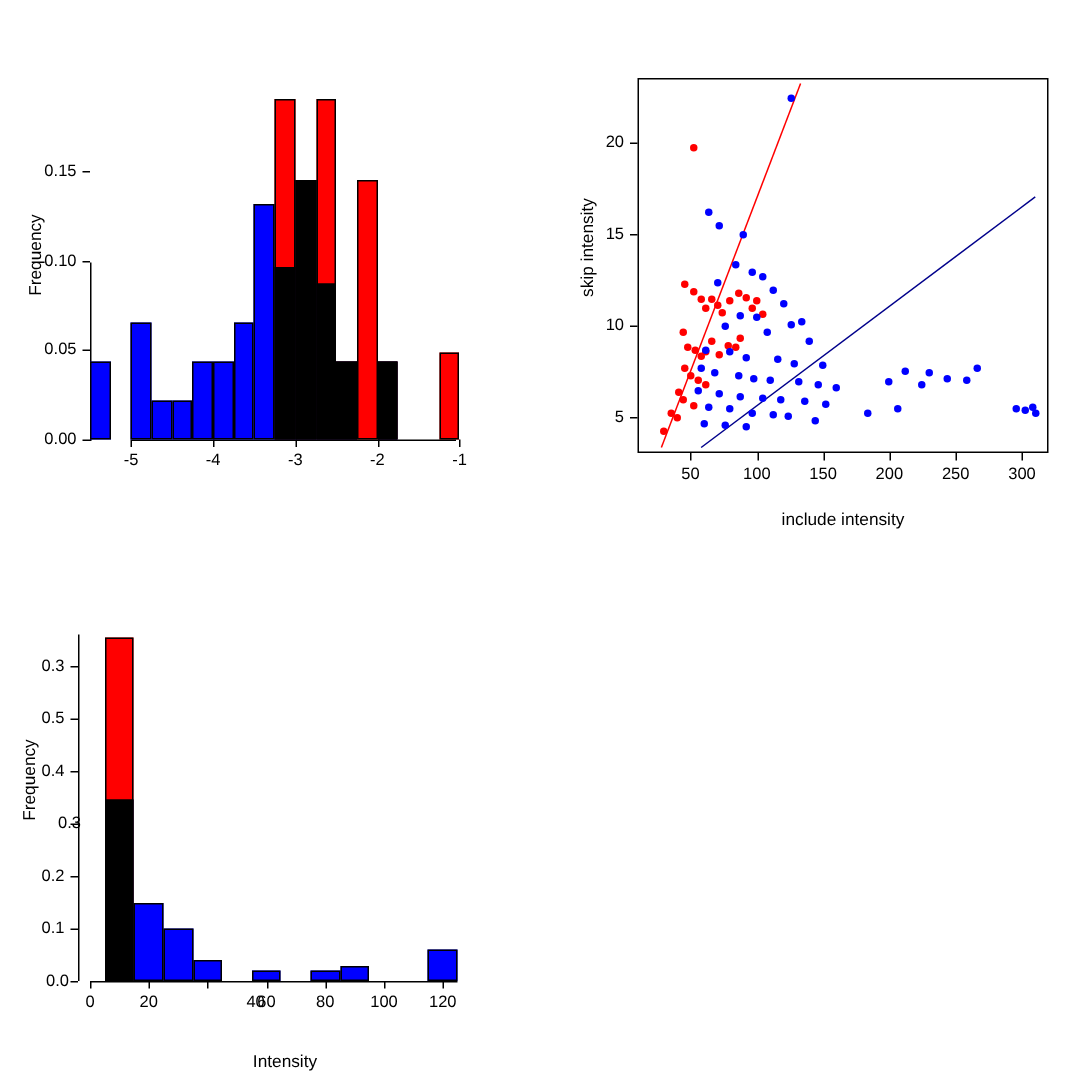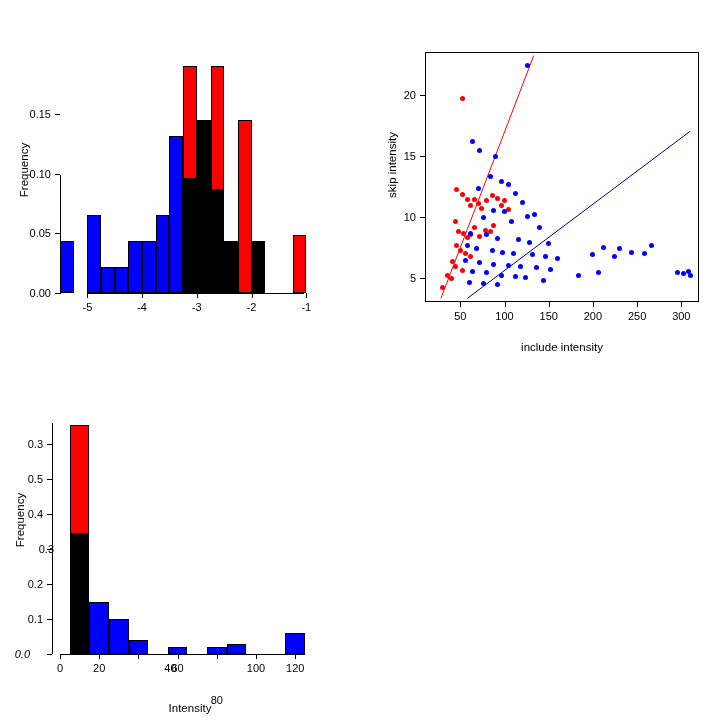--- a/index.html
+++ b/index.html
@@ -306,29 +306,29 @@
     <div id="p3-xticks">
         <div class="tick" style="left: 60px; top: 294px; height: 5px;"></div>
         <div class="tick-label" style="left: 60px; top: 302px; transform: translateX(-50%);">0</div>
         <div class="tick" style="left: 99.2px; top: 294px; height: 5px;"></div>
         <div class="tick-label" style="left: 99.2px; top: 302px; transform: translateX(-50%);">20</div>
         <div class="tick" style="left: 138.4px; top: 294px; height: 5px;"></div>
         <div class="tick-label" style="left: 138.4px; top: 302px; transform: translateX(-50%); margin-left: 32px;">40</div>
         <div class="tick" style="left: 177.6px; top: 294px; height: 5px;"></div>
         <div class="tick-label" style="left: 177.6px; top: 302px; transform: translateX(-50%);">60</div>
         <div class="tick" style="left: 216.8px; top: 294px; height: 5px;"></div>
-        <div class="tick-label" style="left: 216.8px; top: 302px; transform: translateX(-50%); margin-top: 32px;">80</div>
+        <div class="tick-label" style="left: 216.8px; top: 302px; transform: translateX(-50%);">80</div>
         <div class="tick" style="left: 256px; top: 294px; height: 5px;"></div>
         <div class="tick-label" style="left: 256px; top: 302px; transform: translateX(-50%);">100</div>
         <div class="tick" style="left: 295.2px; top: 294px; height: 5px;"></div>
         <div class="tick-label" style="left: 295.2px; top: 302px; transform: translateX(-50%);">120</div>
       </div>
     <div id="p3-yticks">
         <div class="tick-h" style="left: 47px; top: 294px; width: 5px;"></div>
-        <div class="tick-label" style="left: 30px; top: 294px; transform: translate(-100%, -50%); font-style: italic;">0.0</div>
+        <div class="tick-label" style="left: 46px; top: 294px; transform: translate(-100%, -50%);">0.0</div>
         <div class="tick-h" style="left: 47px; top: 259px; width: 5px;"></div>
         <div class="tick-label" style="left: 43px; top: 259px; transform: translate(-100%, -50%);">0.1</div>
         <div class="tick-h" style="left: 47px; top: 224px; width: 5px;"></div>
         <div class="tick-label" style="left: 43px; top: 224px; transform: translate(-100%, -50%);">0.2</div>
         <div class="tick-h" style="left: 47px; top: 189px; width: 5px;"></div>
         <div class="tick-label" style="left: 54px; top: 189px; transform: translate(-100%, -50%);">0.3</div>
         <div class="tick-h" style="left: 47px; top: 154px; width: 5px;"></div>
         <div class="tick-label" style="left: 43px; top: 154px; transform: translate(-100%, -50%);">0.4</div>
         <div class="tick-h" style="left: 47px; top: 119px; width: 5px;"></div>
         <div class="tick-label" style="left: 43px; top: 119px; transform: translate(-100%, -50%);">0.5</div>

